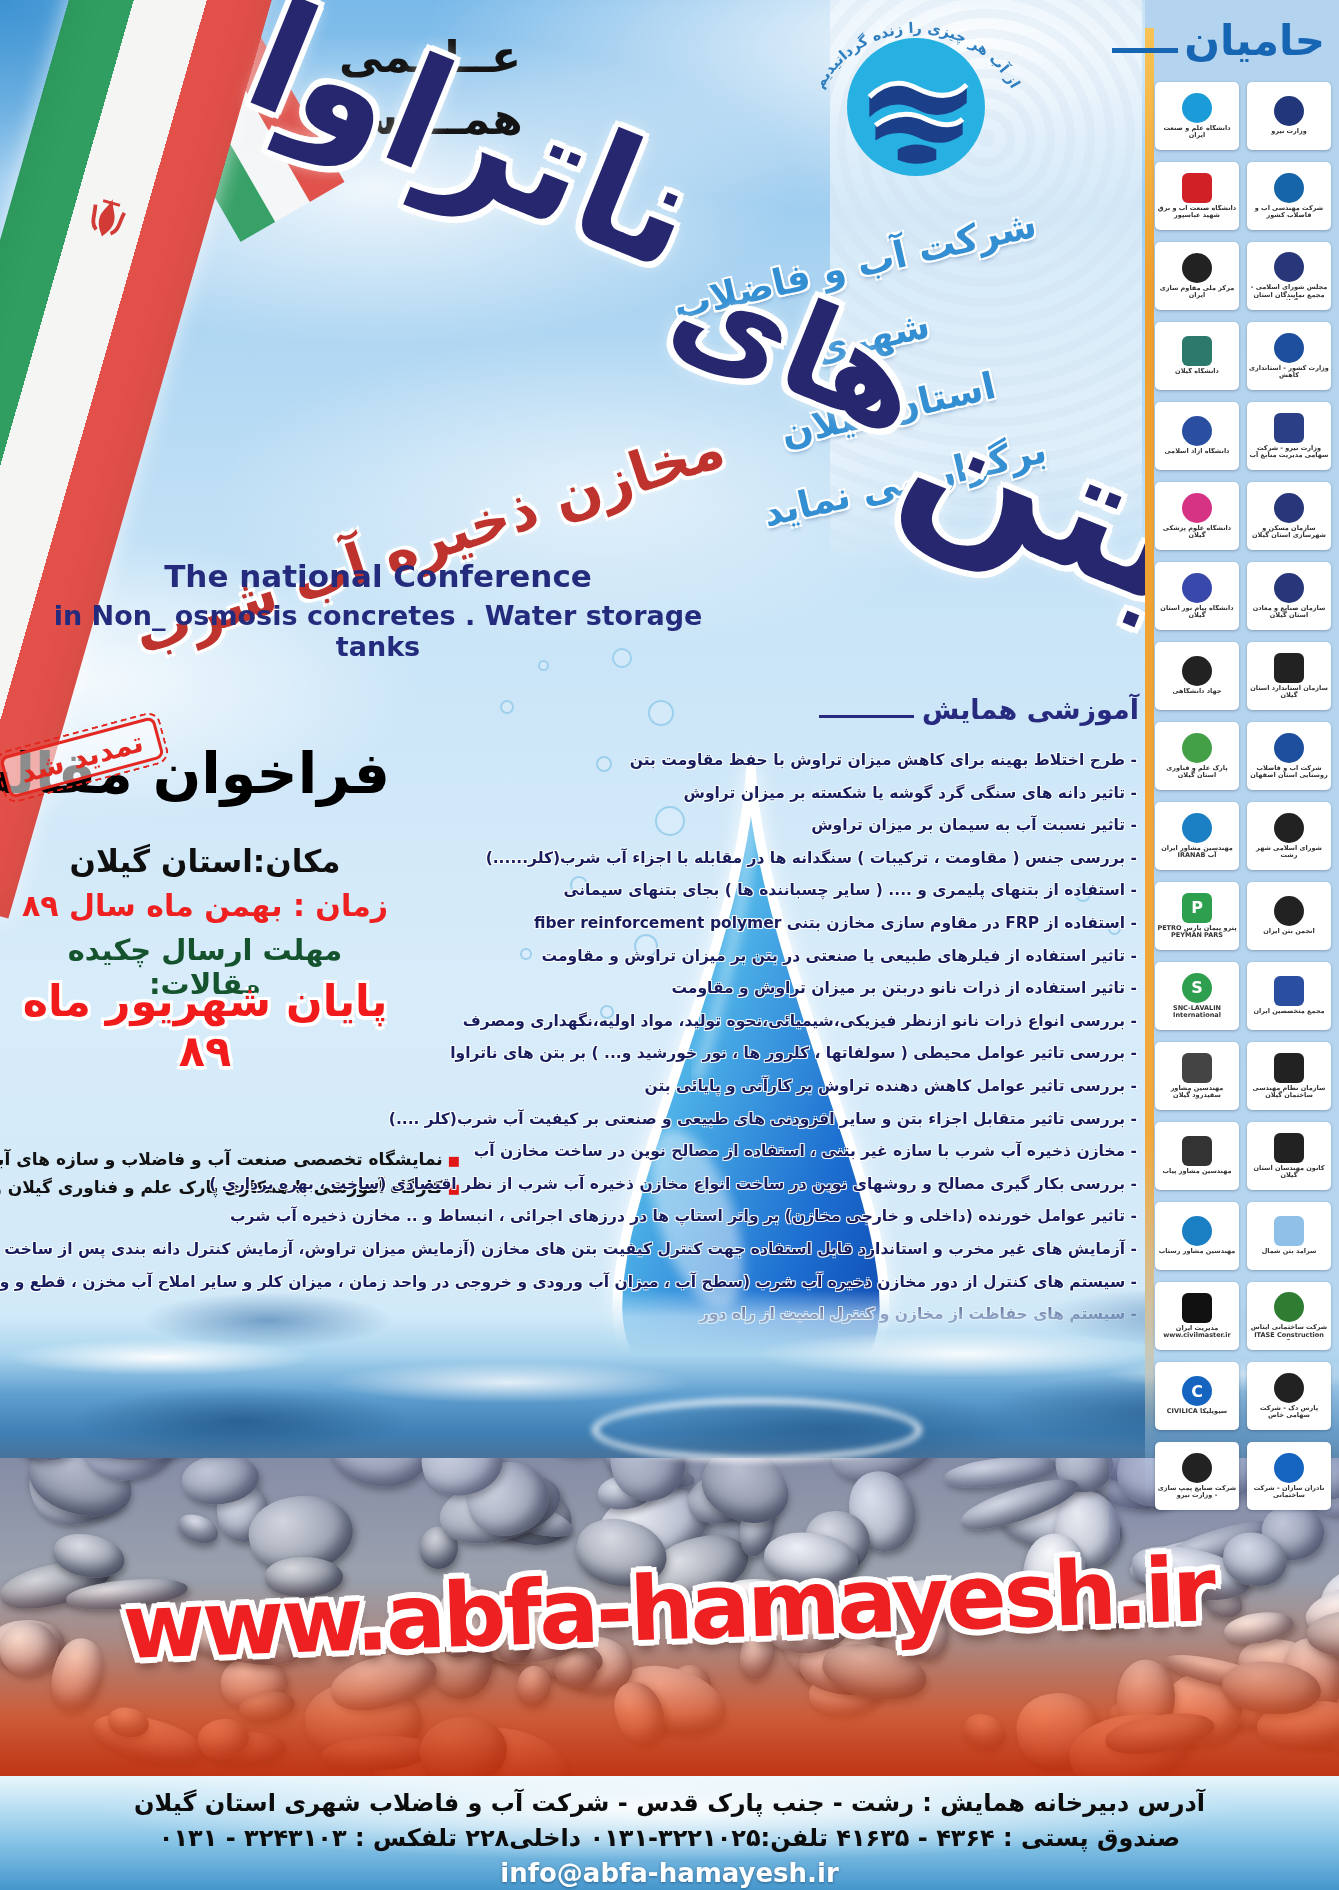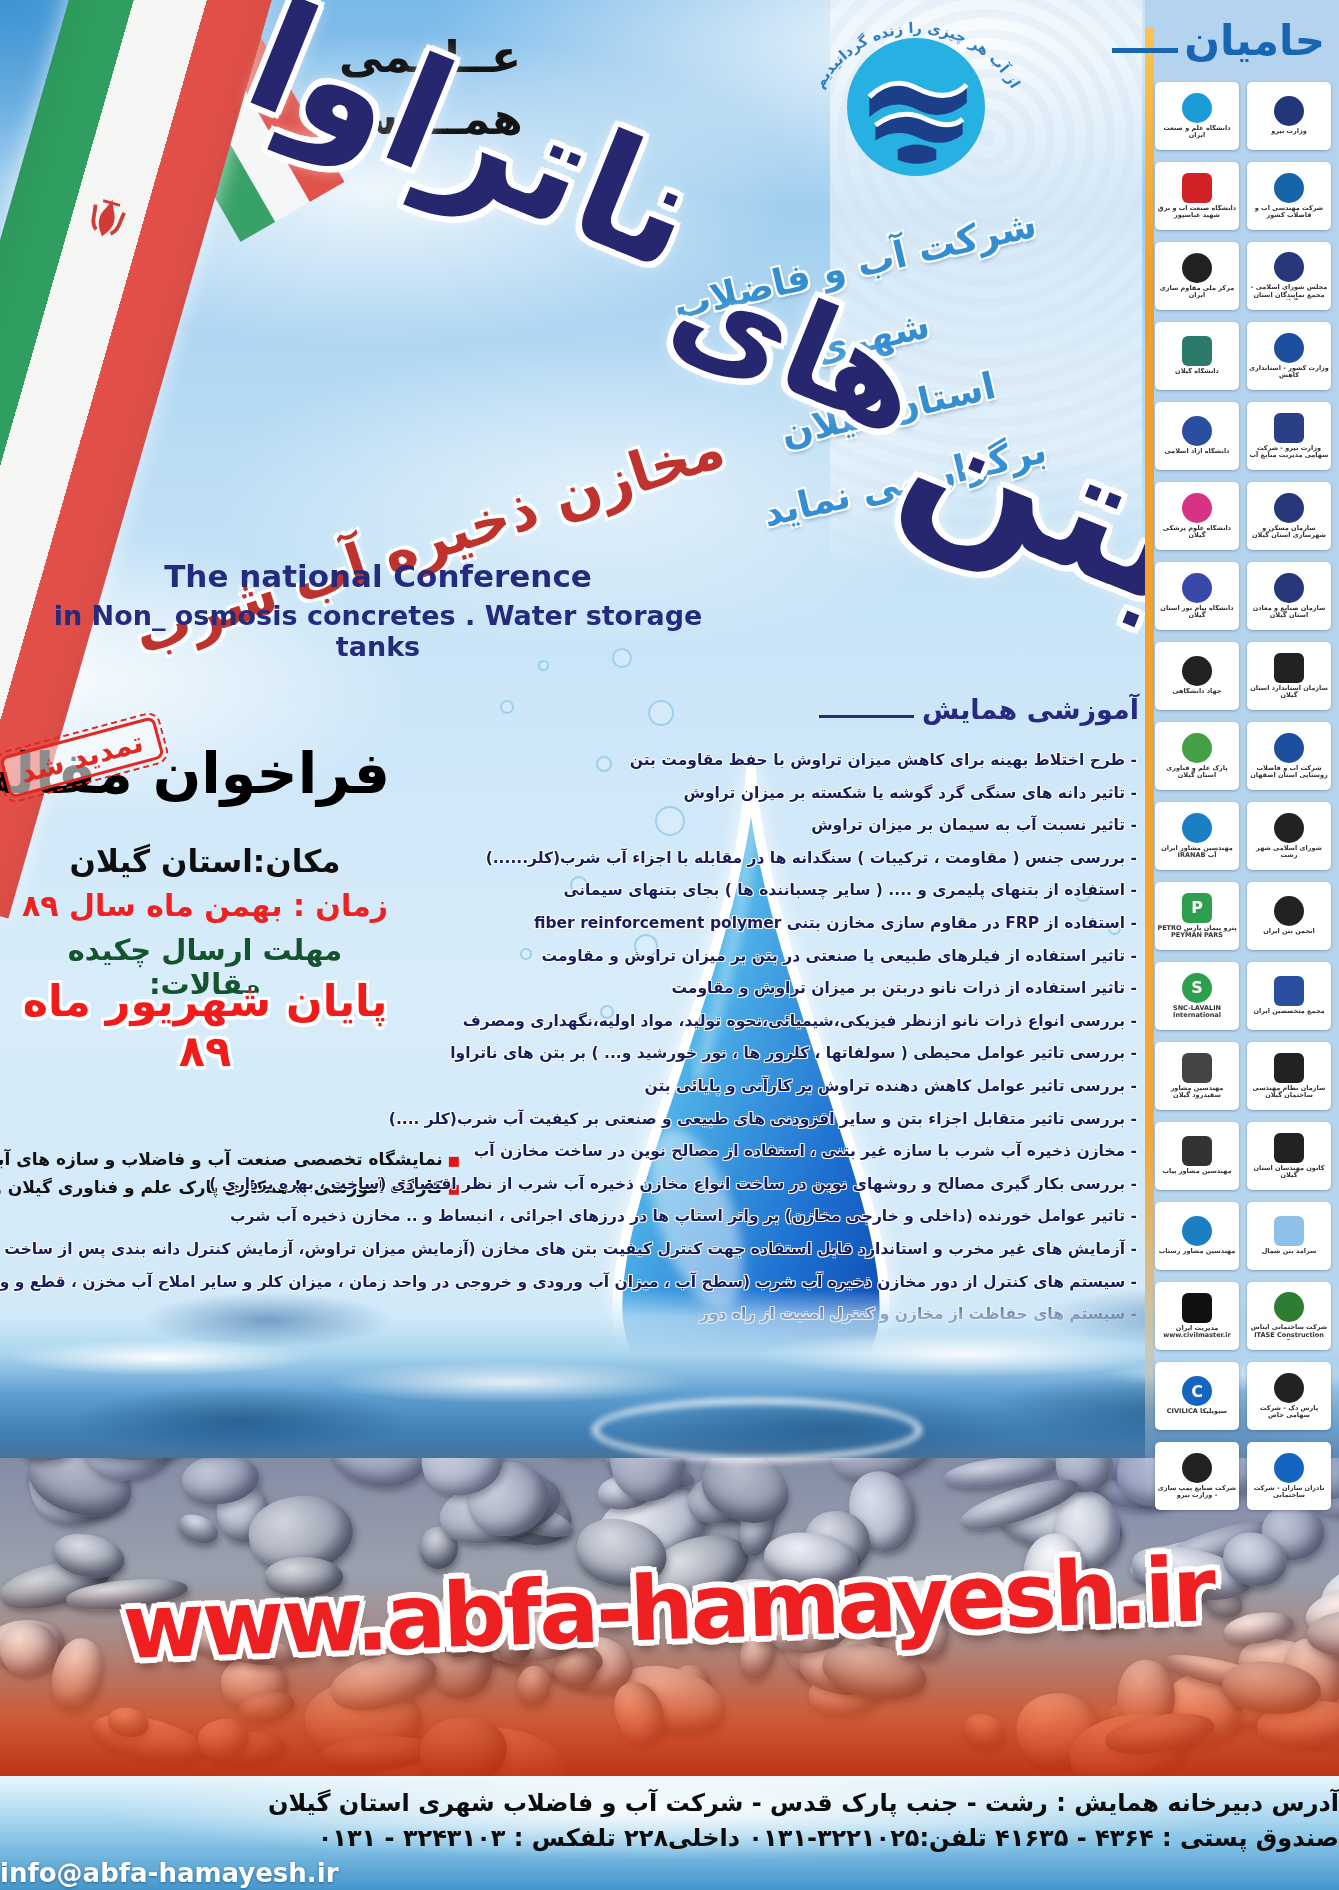--- a/index.html
+++ b/index.html
@@ -130,21 +130,21 @@
   
   .website{position:absolute;left:58px;top:1556px;width:1220px;z-index:8;text-align:center;
     transform:rotate(-2deg);
     font-size:89px;font-weight:800;letter-spacing:-3px;color:#ee2022;
     text-shadow:-5px -5px 0 #fff,5px -5px 0 #fff,-5px 5px 0 #fff,5px 5px 0 #fff,0 -6px 0 #fff,0 6px 0 #fff,-6px 0 0 #fff,6px 0 0 #fff,0 10px 10px rgba(60,20,10,.45);}
   
   .footer{position:absolute;left:0;top:1776px;width:1339px;height:114px;z-index:9;
     background:linear-gradient(180deg,#eaf6fc 0%,#c3e4f5 22%,#86c3e6 58%,#4596cc 100%);}
   .footer::before{content:"";position:absolute;inset:0;
     background:radial-gradient(760px 70px at 50% 28%, rgba(255,255,255,.95), rgba(255,255,255,0) 75%);}
-  .f-line{position:relative;direction:rtl;font-weight:800;color:#0c0c0c;}
+  .f-line{position:relative;direction:rtl;text-align:center;font-weight:800;color:#0c0c0c;}
   .f-address{padding-top:10px;font-size:24px;line-height:34px;}
   .f-contact{font-size:24px;line-height:36px;}
   .f-email{direction:ltr;font-size:26px;line-height:34px;color:#fff;font-weight:bold;
     text-shadow:0 1px 3px rgba(20,60,100,.6);}
   
   .side-panel{position:absolute;right:0;top:0;width:194px;height:1505px;z-index:6;
     background:linear-gradient(180deg,#b3d3ee 0%,#b6d5ef 86%,rgba(182,213,239,0) 100%);}
   .side-stripe{position:absolute;left:1145px;top:28px;width:9px;height:1420px;z-index:7;
     background:linear-gradient(180deg,#f8c455 0%,#ef9f2e 18%,#f2a93b 78%,rgba(235,150,40,0) 100%);}
   .supporters-title{position:absolute;right:14px;top:16px;z-index:7;direction:rtl;

